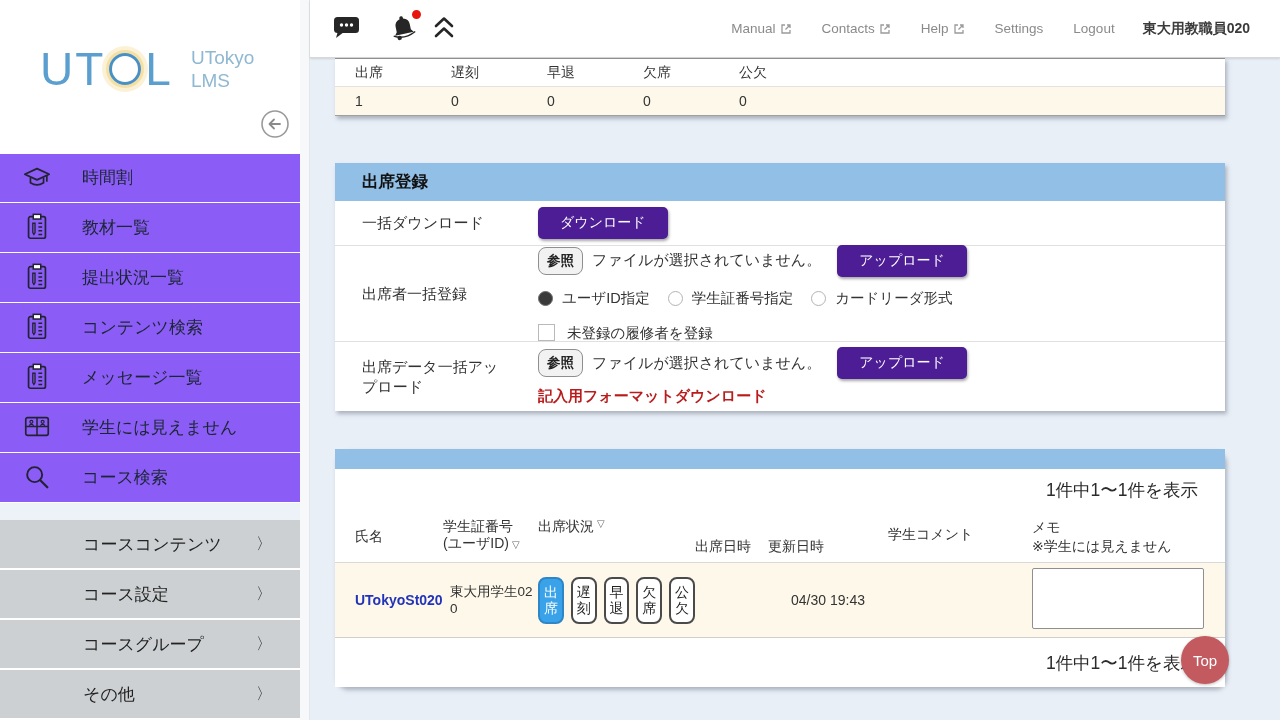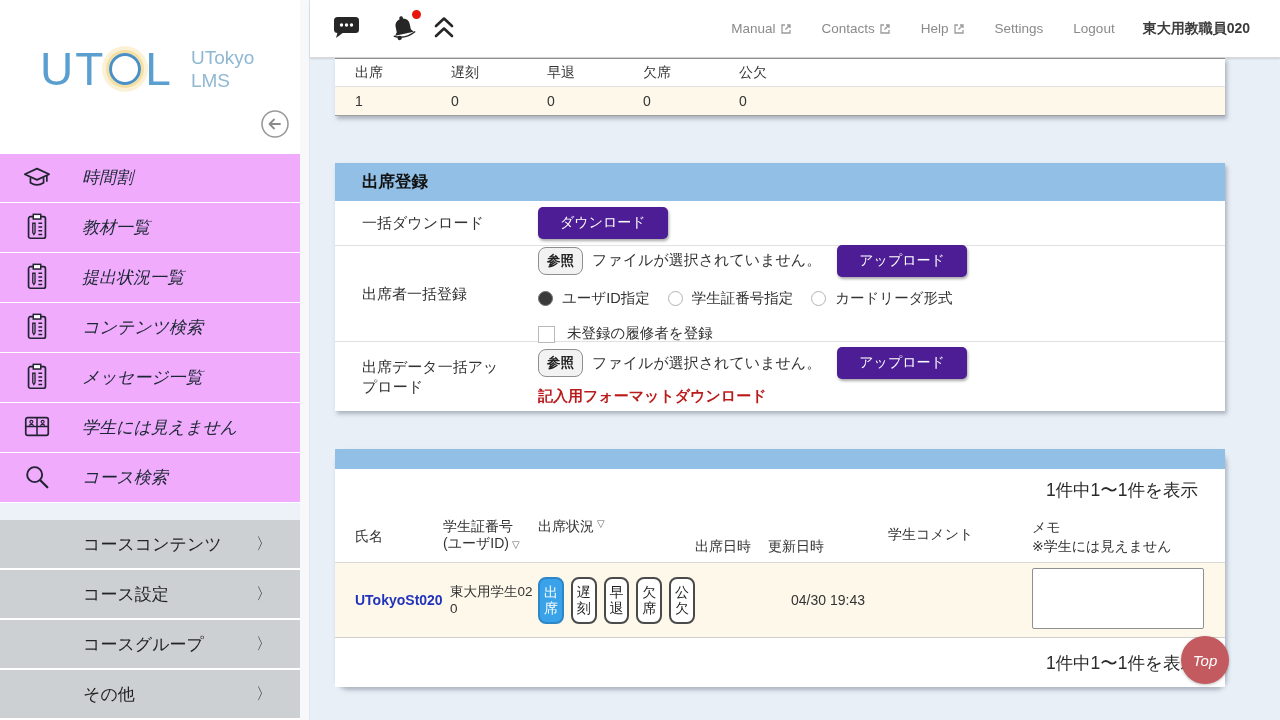--- a/index.html
+++ b/index.html
@@ -9,21 +9,21 @@
 
   
   .sidebar { width:300px; height:720px; background:#fff; flex:0 0 300px; display:flex; flex-direction:column; }
   .sidebar-head { height:160px; position:relative; background:#fff; }
   .logo-row { display:flex; align-items:center; margin:42px 0 0 40px; }
   .logo-mark { display:flex; align-items:center; color:#5b9fd0; font-size:46px; font-weight:400; letter-spacing:2px; }
   .logo-o { width:32px; height:32px; border:3px solid #4a90c4; border-radius:50%; margin:0 4px;
             box-shadow:0 0 0 3px rgba(240,210,120,0.55), 0 0 0 7px rgba(240,214,140,0.35); }
   .logo-sub { margin-left:18px; color:#8fb8d3; font-size:19px; line-height:23px; }
   .collapse-btn { position:absolute; right:10px; bottom:14px; width:30px; height:30px; background:transparent; border:none; cursor:pointer; }
-  .nav-blue .nav-item { height:50px; background:#f0abfc; border-bottom:1px solid #fff; display:flex; align-items:center;font-style:italic; }
+  .nav-blue .nav-item { height:50px; background:#8b5cf6; border-bottom:1px solid #fff; display:flex; align-items:center; }
   .nav-blue .nav-item:first-child { border-top:1px solid #fff; }
   .nav-icon { width:30px; height:30px; margin:0 0 0 22px; flex:0 0 30px; }
   .nav-label { margin-left:30px; font-size:17px; font-weight:500; color:#1a2733; }
   .nav-gap { height:18px; background:#edf2f8; }
   .nav-gray .menu-item { height:50px; background:#cdd0d2; border-bottom:2px solid #fff; display:flex; align-items:center; justify-content:space-between; }
   .menu-label { margin-left:83px; font-size:17px; color:#222; }
   .menu-chevron { margin-right:28px; font-size:16px; color:#333; }
 
   
   .scroll-strip { width:10px; flex:0 0 10px; background:#f6f8fa; border-right:1px solid #e3e6ea; }
@@ -68,21 +68,21 @@
               padding:7px 22px; cursor:pointer; box-shadow:1px 2px 3px rgba(0,0,0,0.35); }
   .btn-browse { background:#f2f2f2; color:#222; border:1px solid #8f8f8f; border-radius:8px; font-weight:bold;
                 font-size:13.5px; padding:4px 8px; cursor:pointer; }
   .file-line { display:flex; align-items:center; }
   .no-file { font-size:15px; color:#333; margin:0 16px 0 9px; }
   .row2-body { display:flex; flex-direction:column; justify-content:center; }
   .radio-line { display:flex; align-items:center; margin-top:12px; }
   .radio { width:15px; height:15px; border-radius:50%; border:1.5px solid #b3b3b3; background:#fff; margin-right:9px; cursor:pointer; }
   .radio.sel { background:#3a3a3a; border-color:#6e6e6e; }
   .radio-lab { font-size:14.5px; color:#333; margin-right:18px; }
-  .check-line { display:flex; align-items:flex-end; margin-top:16px; }
+  .check-line { display:flex; align-items:flex-start; margin-top:16px; }
   .checkbox { width:17px; height:17px; border:1.5px solid #b9b9b9; background:#fff; margin-right:12px; cursor:pointer; }
   .check-lab { font-size:14.5px; color:#333; }
   .row3-body { display:flex; flex-direction:column; justify-content:center; }
   .fmt-link { margin-top:8px; font-size:15px; font-weight:bold; color:#b91c1c; text-decoration:none; cursor:pointer; }
 
   
   .table-panel { margin-top:38px;border-radius:12px; }
   .table-blue-bar { height:20px; background:#92bfe6; }
   .count-row { height:42px; display:flex; align-items:center; justify-content:flex-end; padding-right:27px;
                font-size:17.5px; color:#2b2b2b; background:#fff; }
@@ -111,21 +111,21 @@
   .td-att { width:73px; }
   .td-upd { width:120px; justify-content:center; }
   .td-com { width:144px; }
   .td-memo { flex:1; align-items:flex-start; padding-top:5px; }
   .memo-box { width:172px; height:61px; border:1px solid #8f8f8f; border-radius:2px; background:#fff; resize:none; }
   .tfoot { height:49px; display:flex; align-items:center; justify-content:flex-end; padding-right:27px;
            font-size:17.5px; color:#2b2b2b; background:#fff; }
 
   .top-btn { position:absolute; right:51px; bottom:36px; width:48px; height:48px; border-radius:50%;
              background:#c25a5f; color:#fff; border:none; font-size:15px; cursor:pointer; z-index:20;
-             box-shadow:0 1px 3px rgba(0,0,0,0.25);font-style:italic; }
+             box-shadow:0 1px 3px rgba(0,0,0,0.25); }
 </style>
 </head>
 <body>
 
 <div class="app">
 
   <aside class="sidebar">
     <div class="sidebar-head">
       <div class="logo-row">
         <div class="logo-mark">

